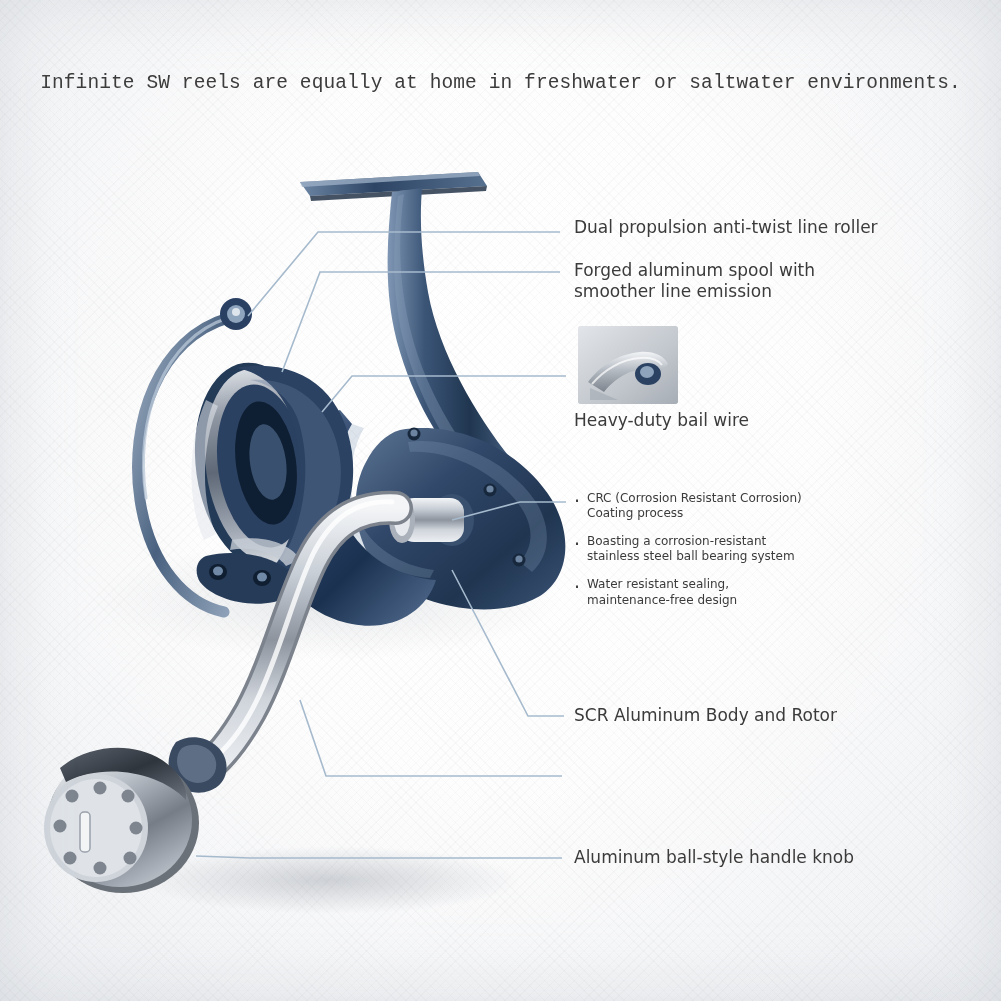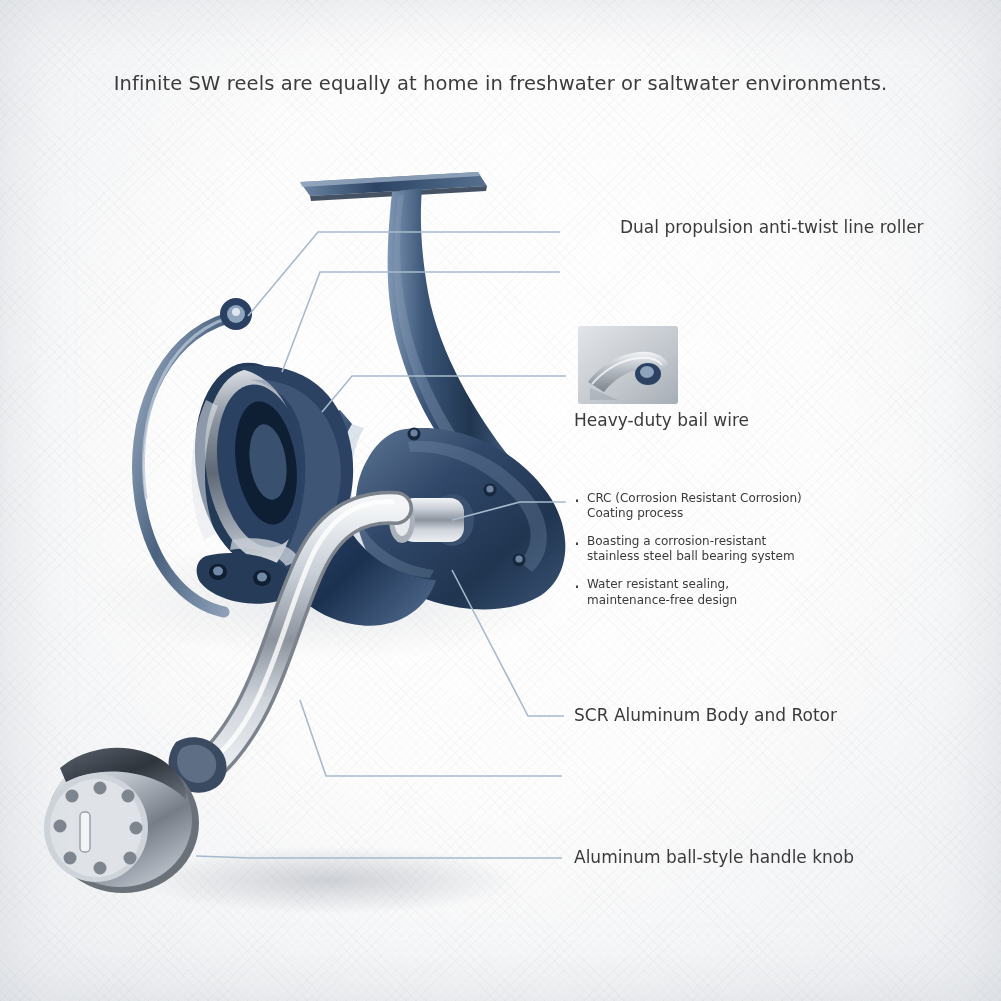--- a/index.html
+++ b/index.html
@@ -28,20 +28,21 @@
 
   .headline {
     position: absolute;
     left: 0;
     right: 0;
     top: 72px;
     text-align: center;
     font-size: 19.5px;
     color: #3c3c3c;
     letter-spacing: 0.1px;
+    font-family: Liberation Mono, monospace;
   }
 
   svg.art, svg.leaders {
     position: absolute;
     left: 0;
     top: 0;
     width: 1001px;
     height: 1001px;
   }
   svg.leaders { pointer-events: none; }
@@ -274,22 +275,24 @@
       </defs>
       <rect x="0" y="0" width="100" height="78" fill="url(#insetBg)"></rect>
       <path d="M10 56 C 22 40, 40 28, 62 26 C 76 25, 86 30, 90 38 L 78 50 C 72 44, 62 42, 52 46 C 42 50, 32 58, 26 66 Z" fill="url(#insetMetal)"></path>
       <path d="M14 58 C 26 44, 44 33, 62 32 C 72 31, 80 34, 84 39" fill="none" stroke="#ffffff" stroke-width="2" opacity="0.7"></path>
       <ellipse cx="70" cy="48" rx="13" ry="11" fill="#2b4263"></ellipse>
       <ellipse cx="69" cy="46" rx="7" ry="6" fill="#8ea4bd"></ellipse>
       <path d="M12 62 L40 74 L12 74 Z" fill="#9aa1a9" opacity="0.5"></path>
     </svg>
   </div>
 
-  <div class="callout" style="left:574px; top:217px;margin-left:46px;">Dual propulsion anti-twist line roller</div>
-
+  <div class="callout" style="left:574px; top:217px;">Dual propulsion anti-twist line roller</div>
+
+  <div class="callout" style="left:574px; top:260px;">Forged aluminum spool with
+smoother line emission</div>
 
   <div class="callout" style="left:574px; top:410px;text-align:center;">Heavy-duty bail wire</div>
 
   <div class="bullets" style="left:574px; top:491px; width:400px;">
     <div class="bullet">CRC (Corrosion Resistant Corrosion)
 Coating process</div>
     <div class="bullet">Boasting a corrosion-resistant
 stainless steel ball bearing system</div>
     <div class="bullet">Water resistant sealing,
 maintenance-free design</div>

